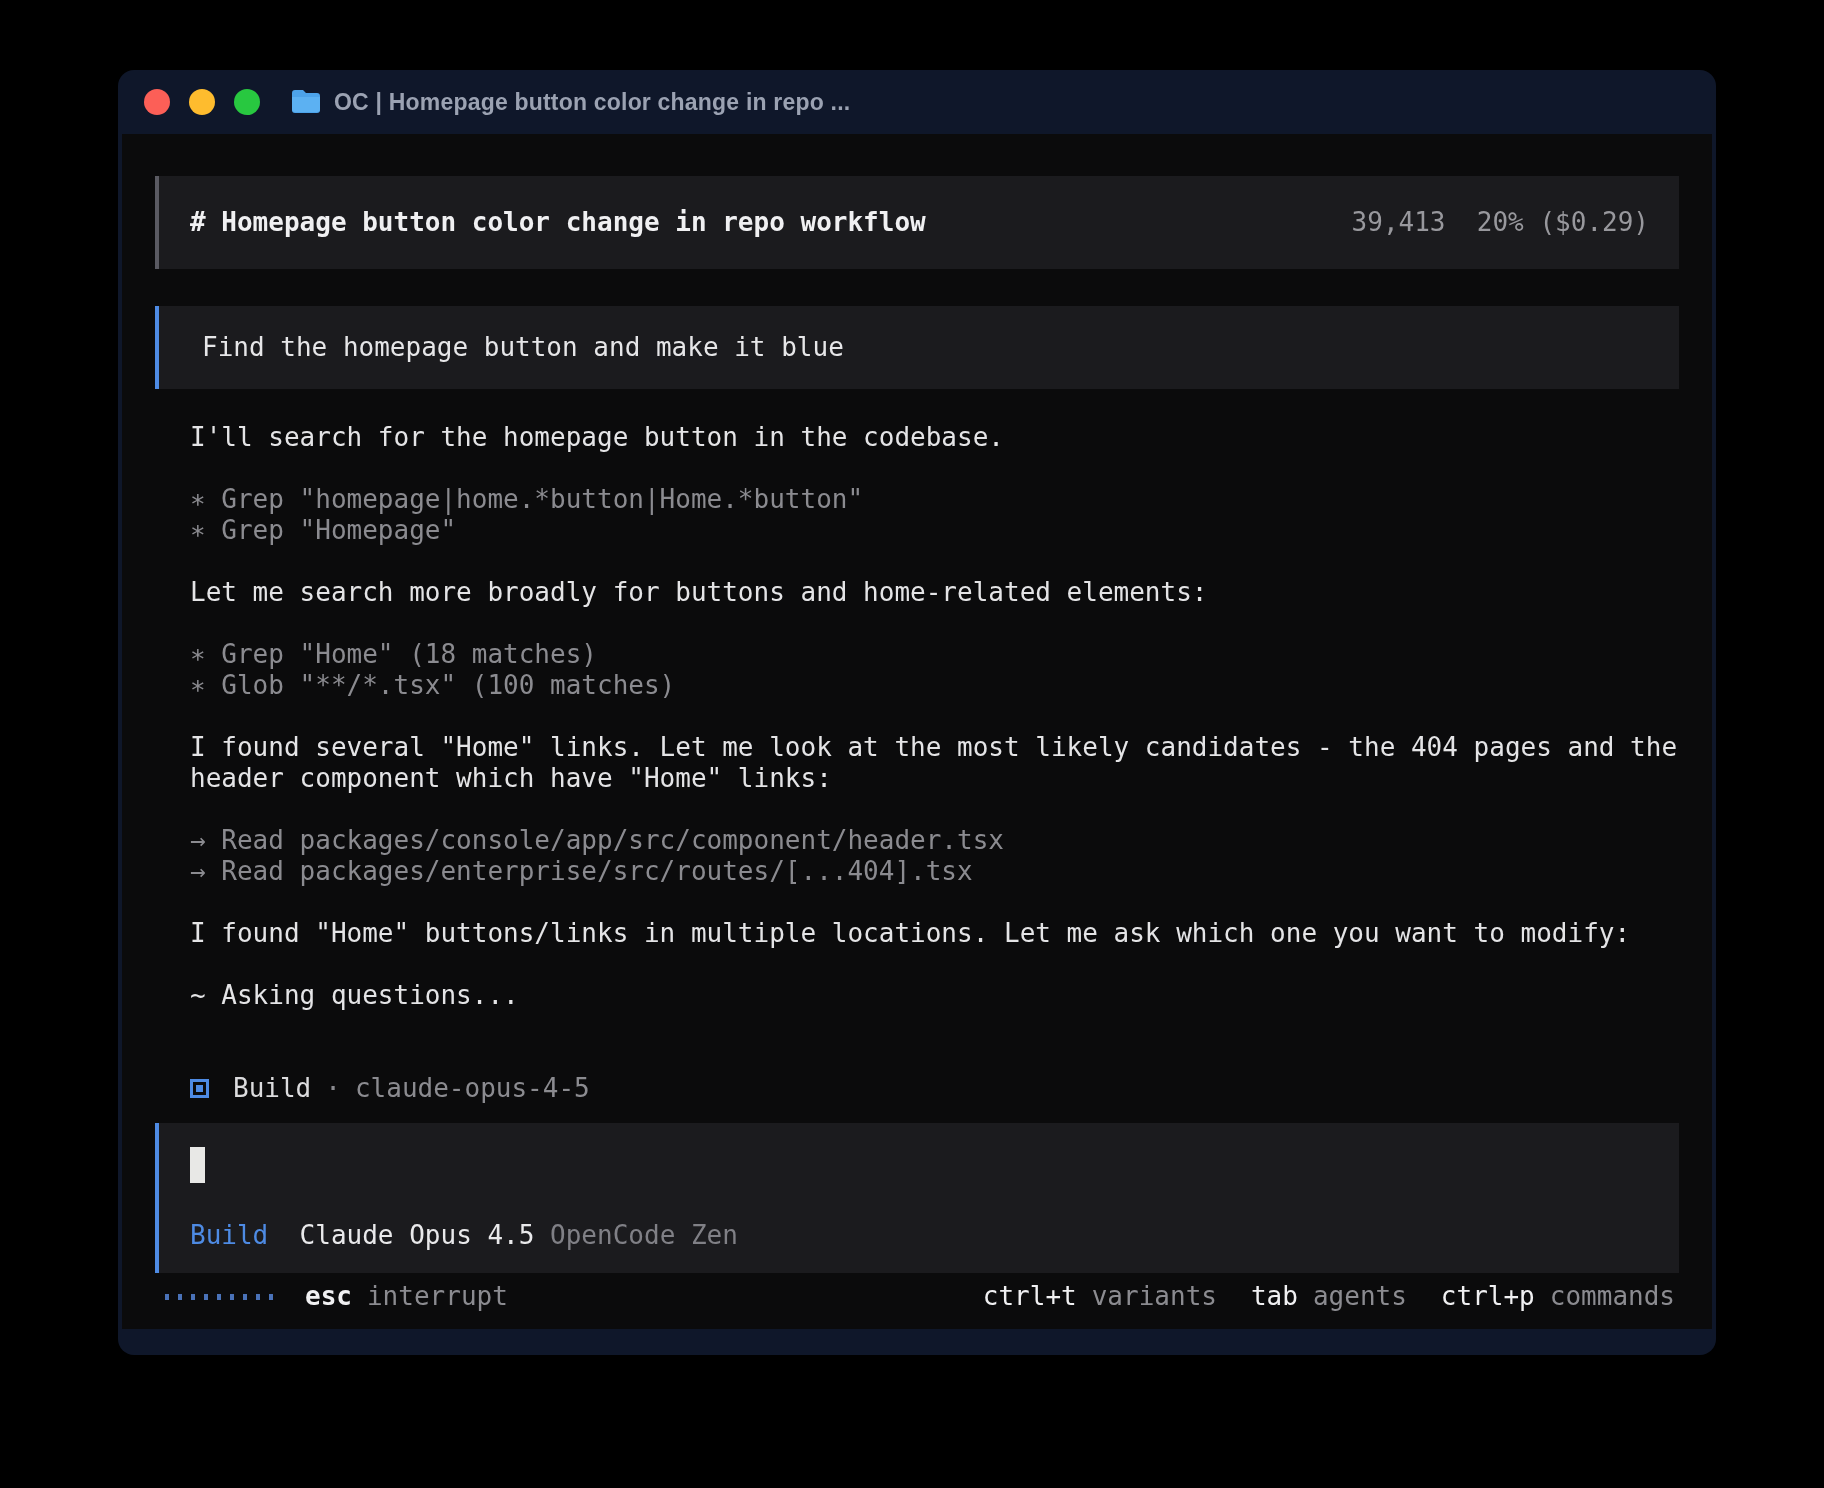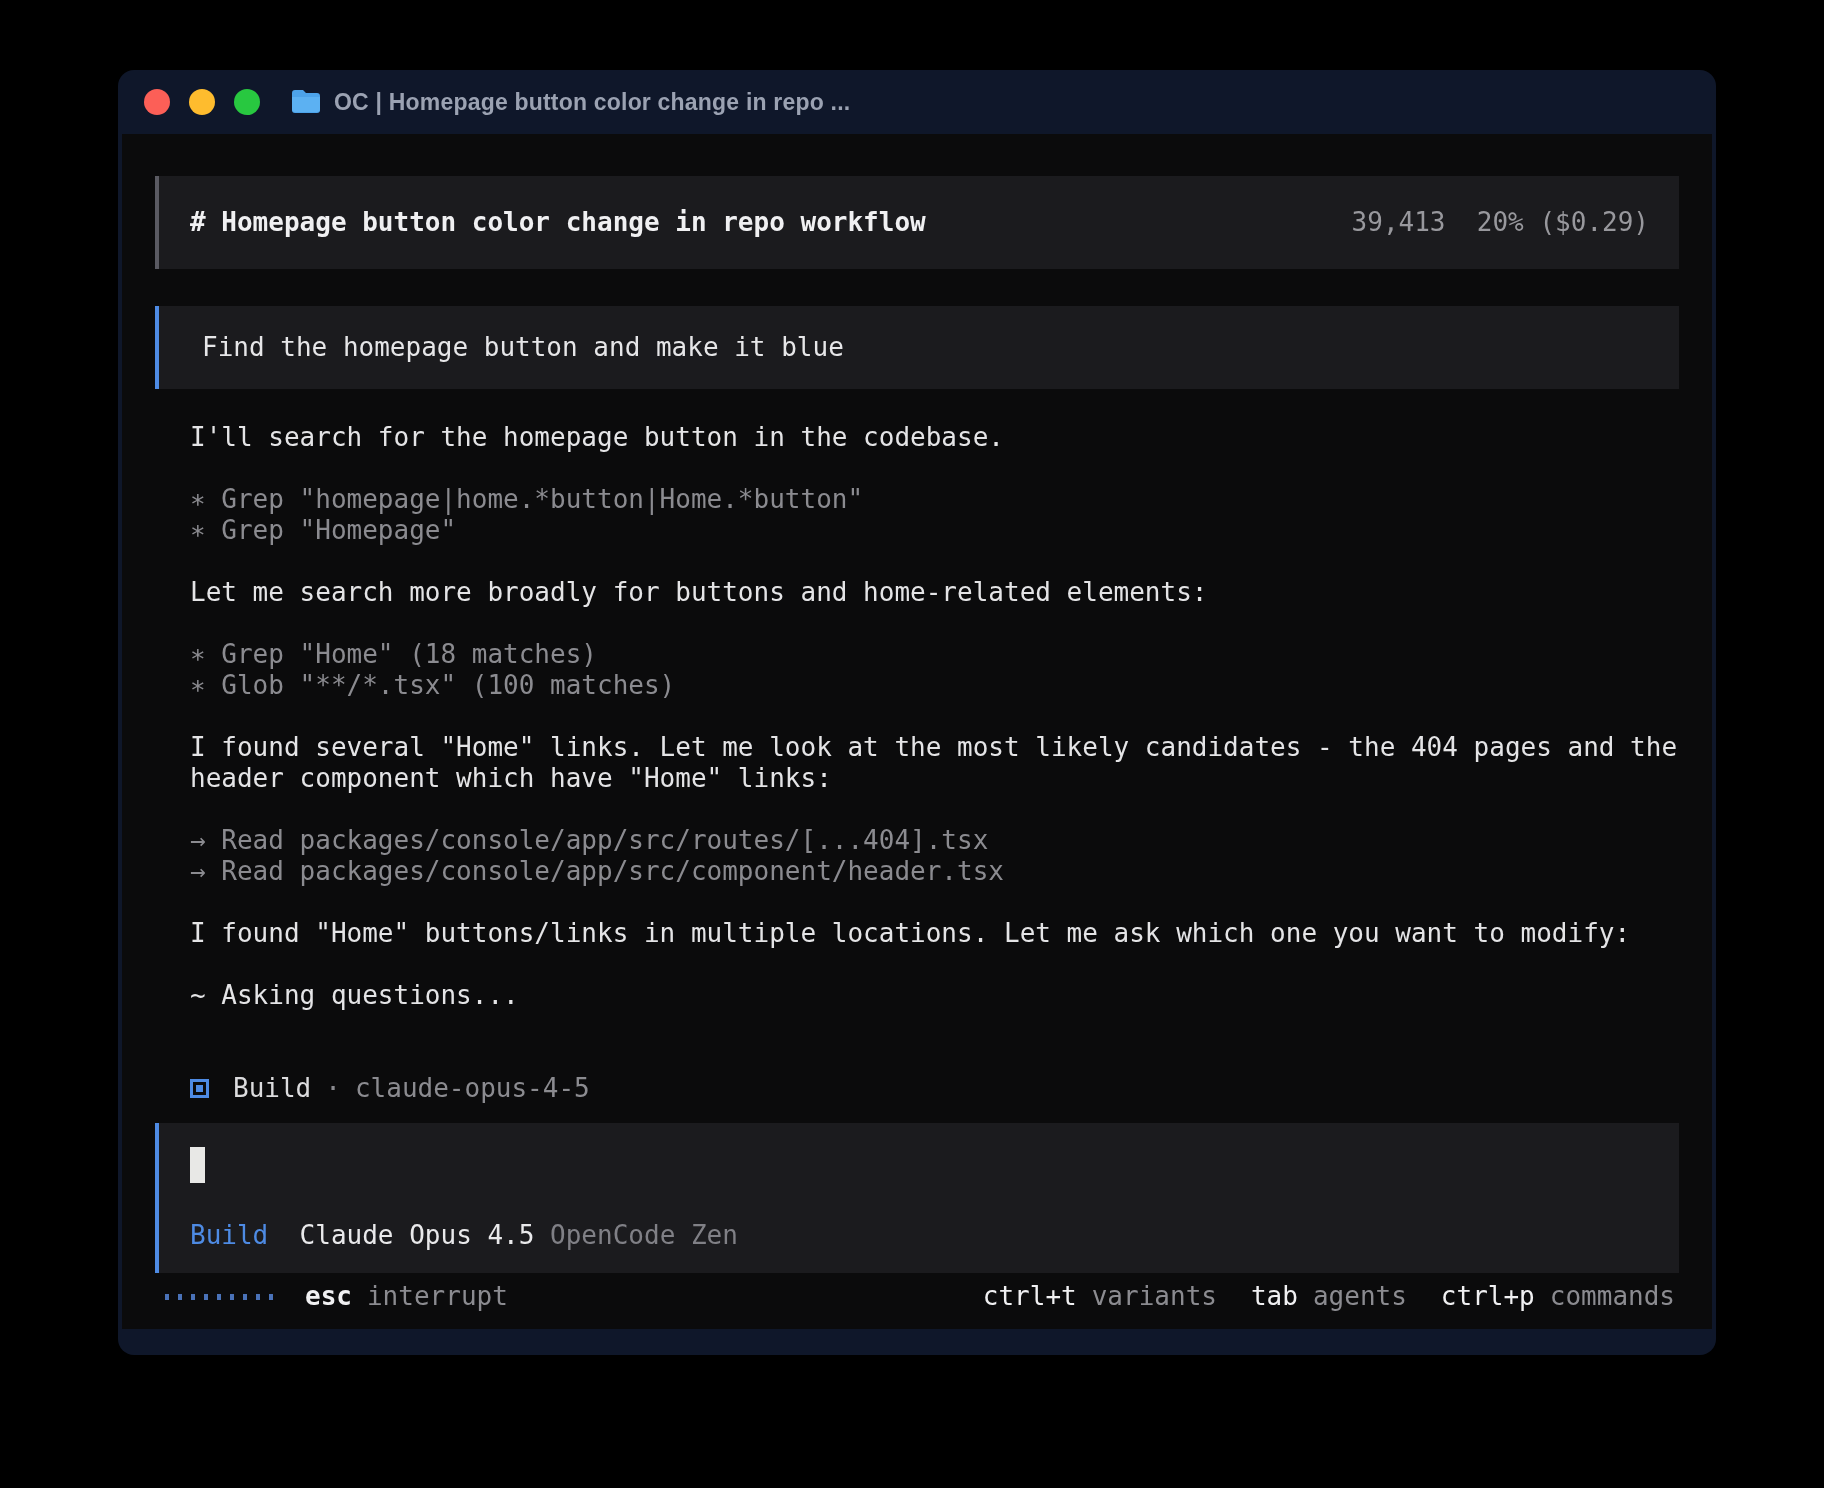--- a/index.html
+++ b/index.html
@@ -133,22 +133,22 @@
         <div class="t-line tool">∗ Grep "Homepage"</div>
         <div class="t-line blank"></div>
         <div class="t-line assistant">Let me search more broadly for buttons and home-related elements:</div>
         <div class="t-line blank"></div>
         <div class="t-line tool">∗ Grep "Home" (18 matches)</div>
         <div class="t-line tool">∗ Glob "**/*.tsx" (100 matches)</div>
         <div class="t-line blank"></div>
         <div class="t-line assistant">I found several "Home" links. Let me look at the most likely candidates - the 404 pages and the</div>
         <div class="t-line assistant">header component which have "Home" links:</div>
         <div class="t-line blank"></div>
-        <div class="t-line tool">→ Read packages/console/app/src/routes/[...404].tsx</div>
         <div class="t-line tool">→ Read packages/console/app/src/component/header.tsx</div>
+        <div class="t-line tool">→ Read packages/enterprise/src/routes/[...404].tsx</div>
         <div class="t-line blank"></div>
         <div class="t-line assistant">I found "Home" buttons/links in multiple locations. Let me ask which one you want to modify:</div>
         <div class="t-line blank"></div>
         <div class="t-line assistant">~ Asking questions...</div>
       </div>
 
     <div class="agent-status">
       <span class="agent-icon">
           <span class="agent-icon-dot"></span>
         </span>

